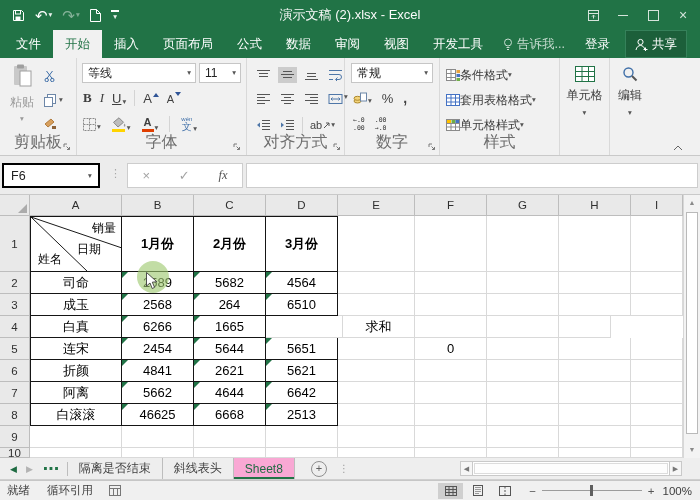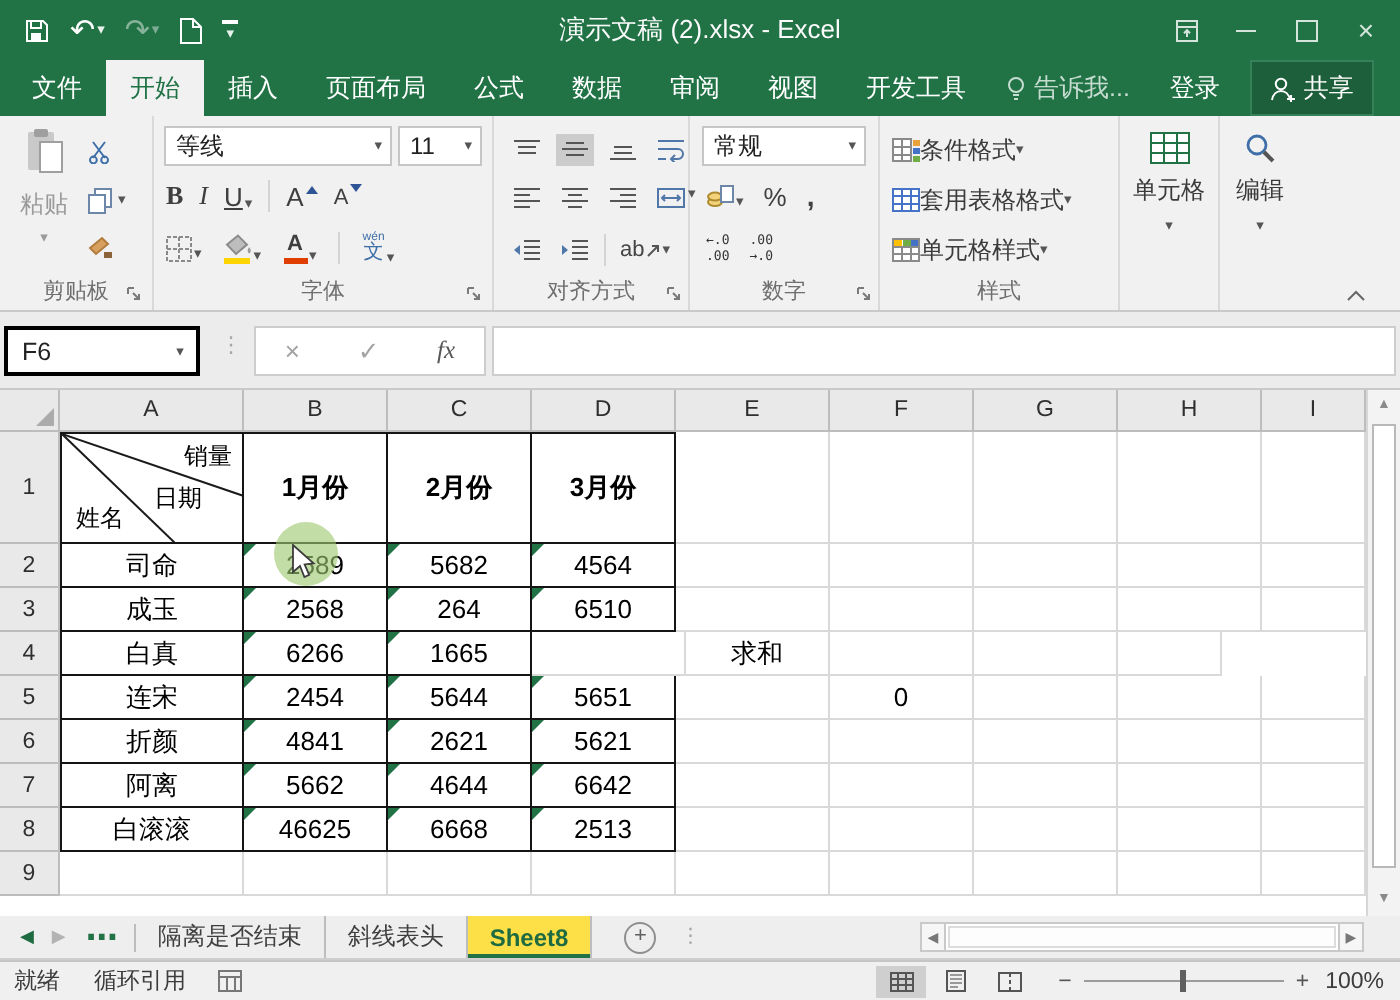--- a/index.html
+++ b/index.html
@@ -22,21 +22,21 @@
 .maxbox{width:9px;height:9px;border:1px solid #d5e4db}
 .tabstrip{position:absolute;top:30px;left:0;height:28px;display:flex;align-items:flex-end;padding-left:4px}
 .rtab{height:28px;display:flex;align-items:center;gap:4px;padding:0 12px;font-size:12.5px;color:#fff;white-space:nowrap}
 .rtab.active{background:#f1f1f1;color:#217346}
 .rtab.tellme{color:#c6dcd0;padding:0 8px}
 .rtab.share{background:#1c5f3a;outline:1px solid #35815a;height:26px;margin:0 3px 1px 4px;padding:0 9px}
 .tabicon{display:inline-flex;line-height:0}
 
 .ribbon{position:absolute;top:58px;left:0;width:700px;height:98px;background:#f1f1f1;border-bottom:1px solid #c9c9c9;box-sizing:border-box;color:#3b3b3b;font-size:12px}
 .rgroup{position:absolute;top:0;height:97px;border-right:1px solid #d9d9d9;box-sizing:border-box}
-.glabel{position:absolute;bottom:2px;left:0;width:100%;text-align:center;font-size:11px;color:#6e6e6e}
+.glabel{position:absolute;bottom:2px;left:0;width:100%;text-align:center;font-size:16px;color:#6e6e6e}
 .launcher{position:absolute;bottom:4px;line-height:0}
 .dda{font-size:7.5px;color:#555;line-height:1}
 .vdiv{width:1px;height:16px;background:#d4d4d4}
 .g-clip{left:0;width:77px}
 .g-font{left:77px;width:170px}
 .g-align{left:247px;width:98px}
 .g-num{left:345px;width:95px}
 .g-style{left:440px;width:120px}
 .g-cells{left:560px;width:50px}
 .g-edit{left:610px;width:40px;border-right:none}
@@ -119,21 +119,21 @@
 .clickring{position:absolute;left:137px;top:261px;width:32px;height:32px;border-radius:50%;background:rgba(157,200,110,.62);z-index:6}
 .cursor{position:absolute;left:145px;top:272px;z-index:7}
 
 .stabs{position:absolute;top:458px;left:0;width:700px;height:22px;background:#eee;border-bottom:1px solid #cfcfcf;box-sizing:border-box;display:flex;align-items:center}
 .snav{font-size:9px;margin-left:10px;color:#1e6b42}
 .snav.dim2{color:#b3b3b3;margin-left:9px}
 .smore{color:#217346;font-weight:bold;margin:0 8px 0 10px}
 .ssep{width:1px;height:14px;background:#bdbdbd}
 #stab-list{display:flex;height:100%}
 .stab{display:flex;align-items:center;padding:0 11px;font-size:12px;color:#3f3f3f;border-right:1px solid #bdbdbd;height:100%;box-sizing:border-box;white-space:nowrap}
-.stab.active{background:#fde047;color:#1e6b42;font-weight:bold;box-shadow:inset 0 -2px 0 #217346}
+.stab.active{background:#f9a8d4;color:#1e6b42;font-weight:normal;box-shadow:inset 0 -2px 0 #217346}
 .plusbtn{width:14px;height:14px;border:1px solid #8f8f8f;border-radius:50%;color:#5f5f5f;font-size:11px;line-height:12px;text-align:center;margin-left:16px}
 .sgrip{color:#9f9f9f;margin-left:12px;font-size:10px}
 .hscroll{position:absolute;right:18px;top:3px;display:flex;align-items:center;height:15px}
 .hsa{width:13px;height:15px;background:#f6f6f6;border:1px solid #c9c9c9;box-sizing:border-box;font-size:7px;color:#777;display:flex;align-items:center;justify-content:center}
 .hstrack{width:196px;height:15px;background:#fff;border-top:1px solid #c9c9c9;border-bottom:1px solid #c9c9c9;box-sizing:border-box;position:relative}
 .hsthumb{position:absolute;left:1px;top:1px;bottom:1px;right:1px;background:#fdfdfd;border:1px solid #dcdcdc}
 
 .sbar{position:absolute;top:480px;left:0;width:700px;height:20px;background:#f0f0f0;border-top:1px solid #c6c6c6;box-sizing:border-box;display:flex;align-items:center;font-size:11.5px;color:#3c3c3c}
 .sready{margin-left:7px}
 .scirc{margin-left:17px}
@@ -653,20 +653,32 @@
           <div class="scell tb" style="width: 72px;">6668<span class="etri"></span></div>
           <div class="scell tb" style="width: 72px;">2513<span class="etri"></span></div>
           <div class="scell" style="width: 77px;"></div>
           <div class="scell" style="width: 72px;"></div>
           <div class="scell" style="width: 72px;"></div>
           <div class="scell" style="width: 72px;"></div>
           <div class="scell" style="width: 52px;"></div>
         </div>
         <div class="srow" style="height: 22px;">
           <div class="hcell" style="width: 30px;">9</div>
+          <div class="scell" style="width: 92px;"></div>
+          <div class="scell" style="width: 72px;"></div>
+          <div class="scell" style="width: 72px;"></div>
+          <div class="scell" style="width: 72px;"></div>
+          <div class="scell" style="width: 77px;"></div>
+          <div class="scell" style="width: 72px;"></div>
+          <div class="scell" style="width: 72px;"></div>
+          <div class="scell" style="width: 72px;"></div>
+          <div class="scell" style="width: 52px;"></div>
+        </div>
+        <div class="srow" style="height: 10px;">
+          <div class="hcell" style="width: 30px;">10</div>
           <div class="scell" style="width: 92px;"></div>
           <div class="scell" style="width: 72px;"></div>
           <div class="scell" style="width: 72px;"></div>
           <div class="scell" style="width: 72px;"></div>
           <div class="scell" style="width: 77px;"></div>
           <div class="scell" style="width: 72px;"></div>
           <div class="scell" style="width: 72px;"></div>
           <div class="scell" style="width: 72px;"></div>
           <div class="scell" style="width: 52px;"></div>
         </div>

